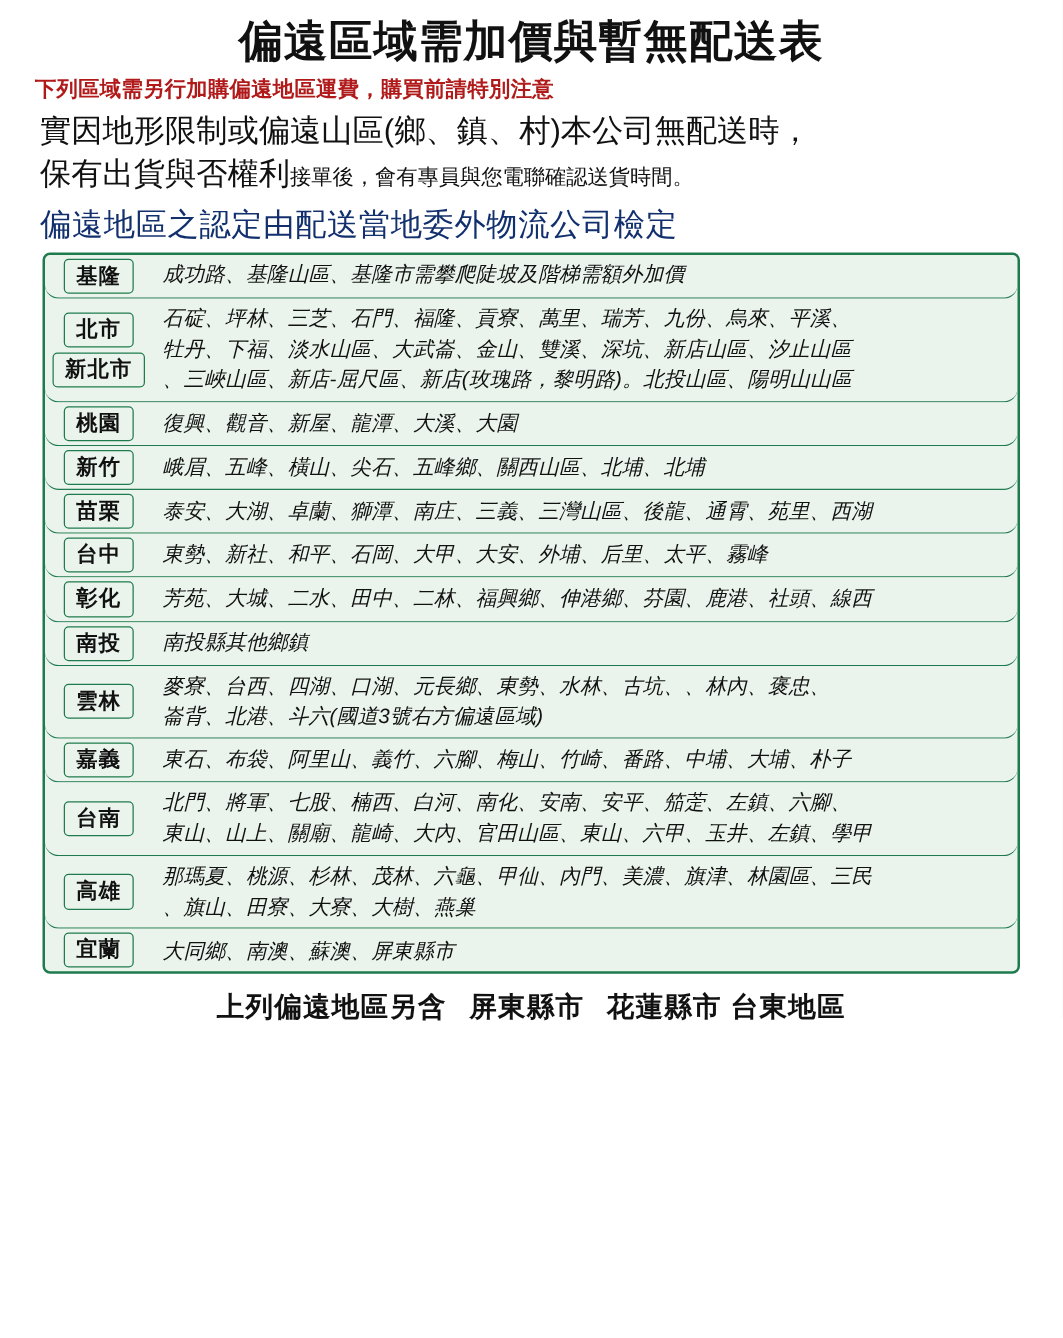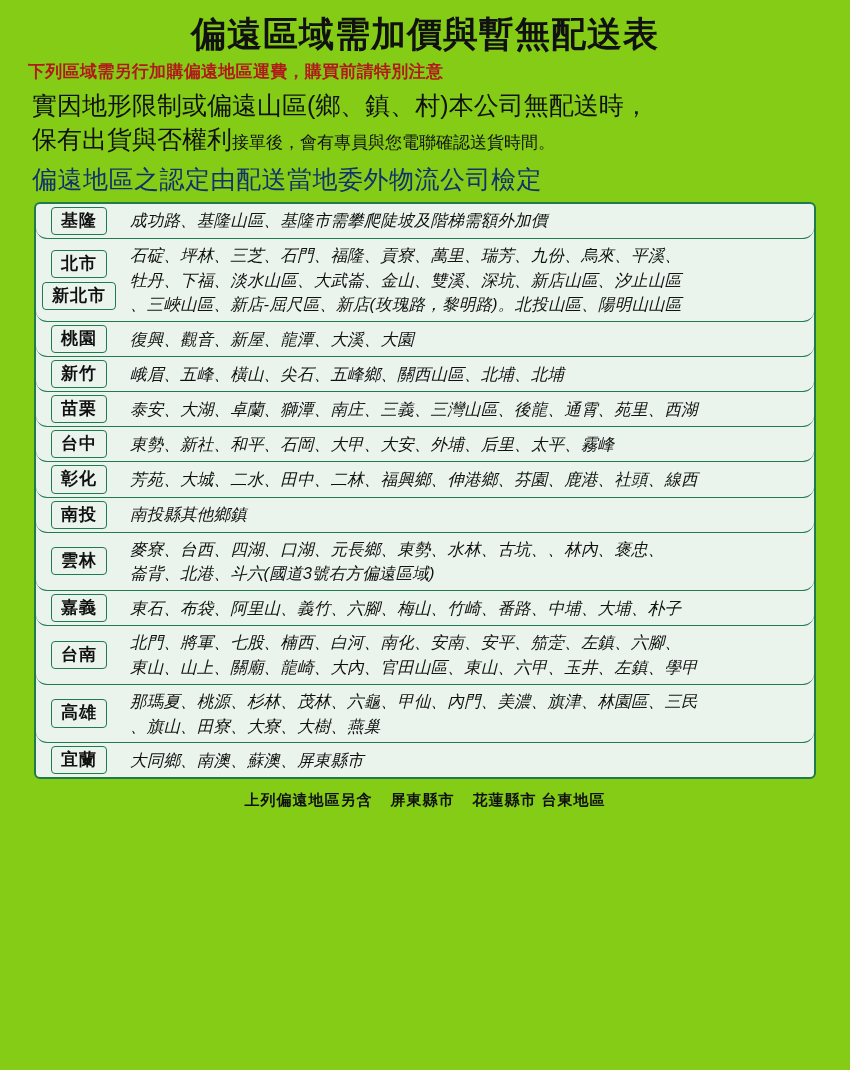--- a/index.html
+++ b/index.html
@@ -13,21 +13,21 @@
     font-family: "Liberation Sans", "DejaVu Sans", sans-serif;
     color: #111;
     overflow: hidden;
   }
   .page {
     position: relative;
     width: 850px;
     height: 1070px;
     box-sizing: border-box;
     padding: 0 10px;
-    background: #84cc16;
+    background: #ffffff;
   }
   .title {
     text-align: center;
     font-size: 35px;
     font-weight: bold;
     letter-spacing: 1px;
     color: #111;
     padding-top: 14px;
     line-height: 1.15;
   }
@@ -70,20 +70,21 @@
   }
   .row {
     display: flex;
     align-items: stretch;
     border-bottom: 1px solid #1f7a4d;
     min-height: 34px;
     border-radius: 11px;
   }
   .row:last-child {
     border-bottom: none;
+    align-items: flex-end;
   }
   .region {
     flex: 0 0 82px;
     display: flex;
     align-items: center;
     justify-content: center;
     padding: 3px 2px;
   }
   .region .chip {
     border: 1.5px solid #1f7a4d;
@@ -112,21 +113,21 @@
     line-height: 1.5;
     color: #111;
     letter-spacing: 0.2px;
   }
   .detail .line {
     white-space: nowrap;
     font-style: italic;
   }
   .footer {
     text-align: center;
-    font-size: 15px;
+    font-size: 22px;
     font-weight: bold;
     padding-top: 12px;
     letter-spacing: 1px;
     color: #111;
   }
   .footer .gap {
     display: inline-block;
     width: 18px;
   }
 </style>

